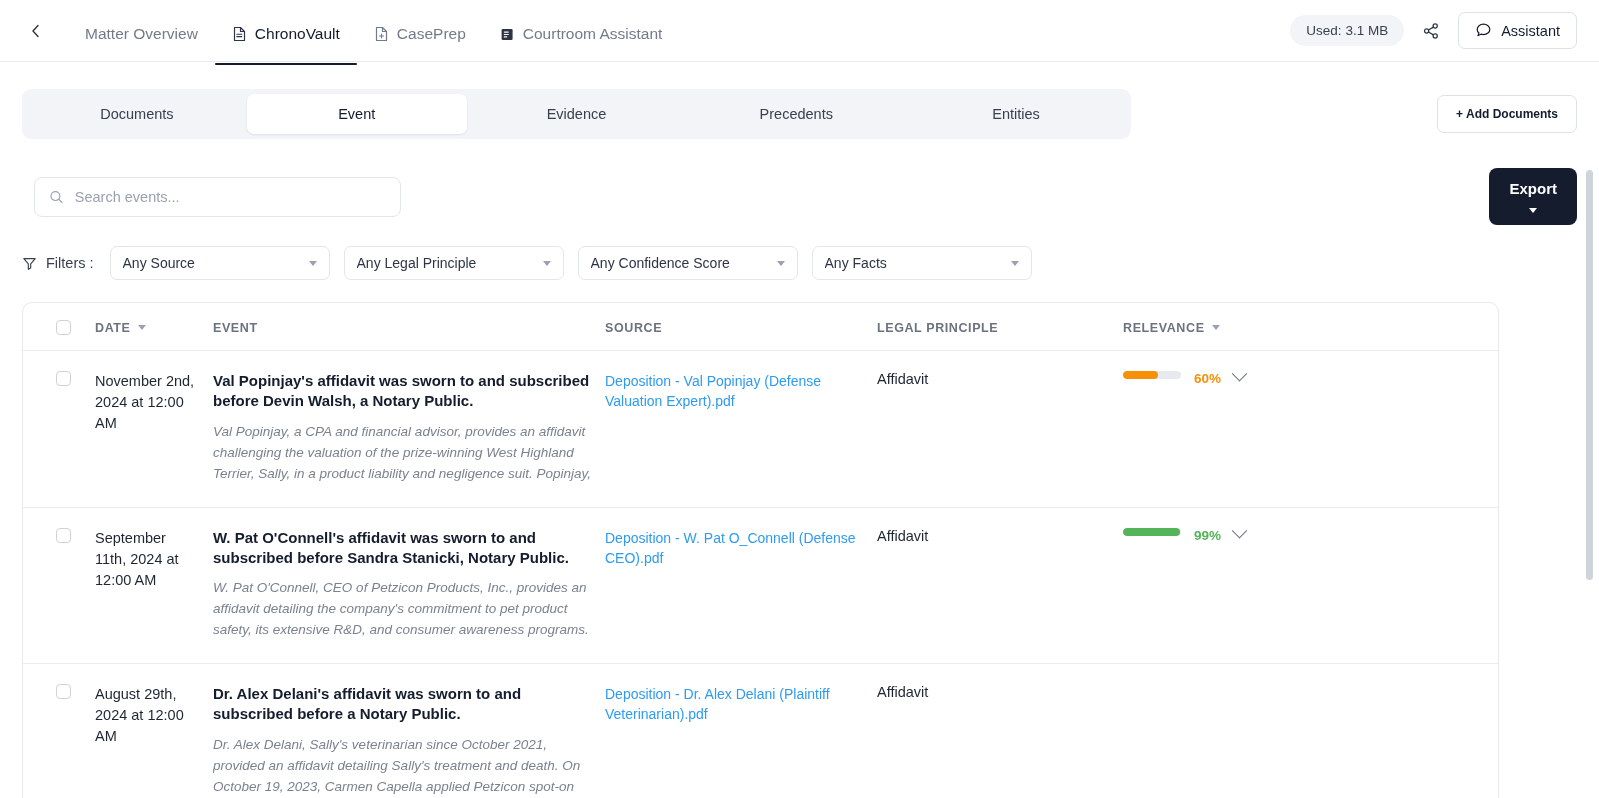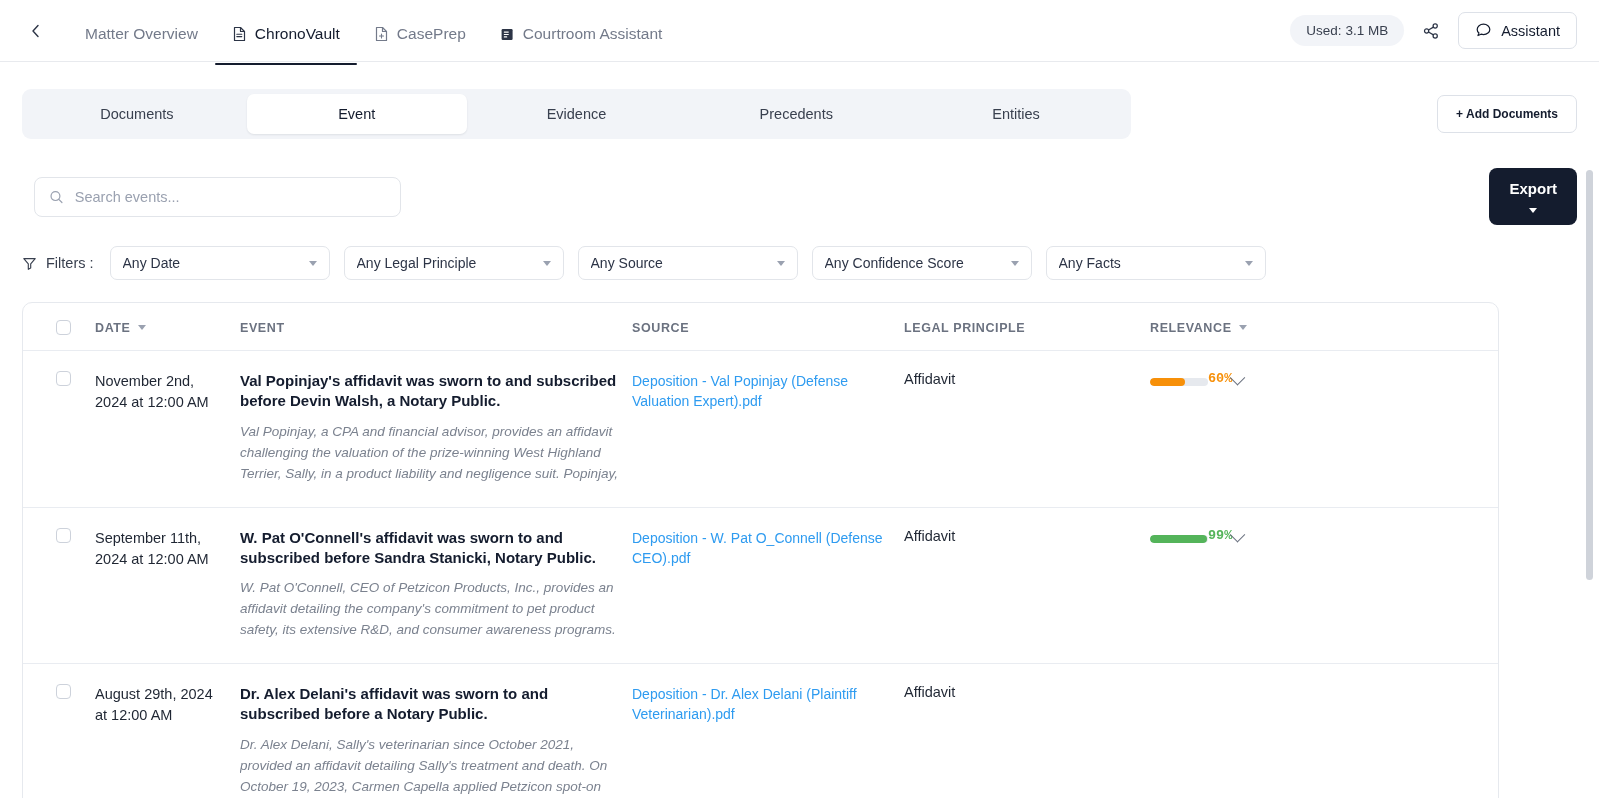--- a/index.html
+++ b/index.html
@@ -202,21 +202,21 @@
   .t-row {
     display: flex;
     border-bottom: 1px solid #e9ecf1;
   }
   .t-row:last-child { border-bottom: none; }
   .t-head {
     padding: 17px 0 15px 0;
   }
   .th, .td { padding-right: 14px; }
   .c-check { width: 72px; flex: none; display: flex; justify-content: center; padding-left: 8px; }
-  .c-date  { width: 145px; flex: none; }
+  .c-date  { width: 118px; flex: none; }
   .c-event { width: 392px; flex: none; }
   .c-source{ width: 272px; flex: none; }
   .c-prin  { width: 246px; flex: none; }
   .c-rel   { flex: 1; }
 
   .th {
     font-size: 12.5px;
     font-weight: bold;
     letter-spacing: .6px;
     color: #6b7280;
@@ -247,21 +247,21 @@
     max-height: 68px;
     overflow: hidden;
   }
   .src-link {
     font-size: 14px; color: #2e9bf0; line-height: 1.45;
     cursor: pointer;
   }
   .prin {
     font-size: 14.5px; color: #1f2633;
   }
-  .rel-wrap { display: flex; align-items: flex-end; gap: 0; font-family: Liberation Mono, monospace; }
+  .rel-wrap { display: flex; align-items: flex-start; gap: 13px; }
   .rel-bar {
     width: 58px; height: 8px;
     background: #e6e9ee;
     border-radius: 5px;
     overflow: hidden;
     flex: none;
   }
   .rel-fill { height: 100%; border-radius: 5px; }
   .rel-pct { font-size: 13.5px; font-weight: bold; }
   .chev-down {
@@ -375,29 +375,25 @@
 </div>
 
 <div class="filters-row">
   <div class="filters-label">
     <svg width="15" height="15" viewBox="0 0 15 15" fill="none">
       <path d="M1.8 2.6h11.4l-4.5 5.2v4.2l-2.4 1.3V7.8z" stroke="#39404f" stroke-width="1.15" stroke-linejoin="round"></path>
     </svg>
     <span>Filters :</span>
   </div>
   <div class="filter-select">
-    <span class="fs-label">Any Date</span>
+    <span class="fs-label">Any Source</span>
     <span class="caret"></span>
   </div>
   <div class="filter-select">
     <span class="fs-label">Any Legal Principle</span>
-    <span class="caret"></span>
-  </div>
-  <div class="filter-select">
-    <span class="fs-label">Any Source</span>
     <span class="caret"></span>
   </div>
   <div class="filter-select">
     <span class="fs-label">Any Confidence Score</span>
     <span class="caret"></span>
   </div>
   <div class="filter-select">
     <span class="fs-label">Any Facts</span>
     <span class="caret"></span>
   </div>

